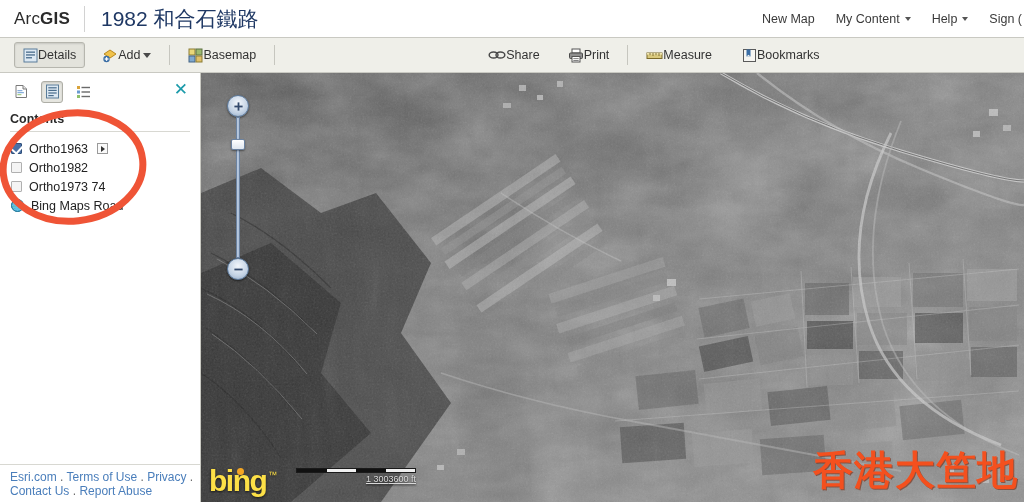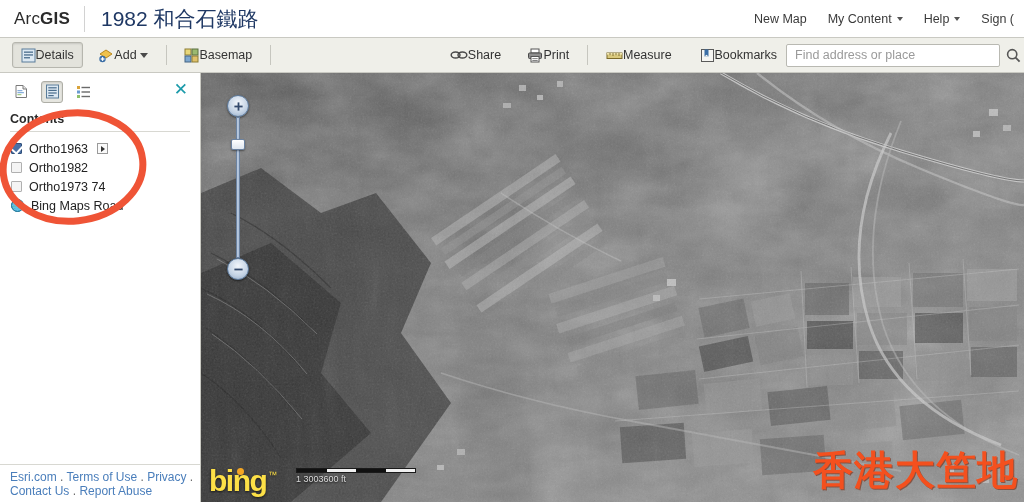--- a/index.html
+++ b/index.html
@@ -23,21 +23,21 @@
   .brand b { font-weight:700; }
   .brand-sep {
     width:1px; height:26px; background:#d2d2d2; margin:0 16px 0 14px;
   }
   .map-title {
     font-size:21px; color:#1f3864; font-weight:400; white-space:nowrap;
     line-height:1;
   }
   .header-nav {
     margin-left:auto; display:flex; align-items:flex-end; gap:21px;
-    padding-right:10px; font-size:12.5px; color:#3a3a3a; white-space:nowrap;
+    padding-right:2px; font-size:12.5px; color:#3a3a3a; white-space:nowrap;
   }
   .header-nav a { color:#3a3a3a; text-decoration:none; }
   .caret {
     display:inline-block; width:0; height:0; margin-left:5px;
     border-left:3.5px solid transparent; border-right:3.5px solid transparent;
     border-top:4.5px solid #555; vertical-align:middle;
   }
 
   
   .toolbar {
@@ -177,22 +177,22 @@
     border-radius:50%; background:#f5a623;
   }
   .scalebar {
     position:absolute; left:95px; bottom:17px; width:120px; height:17px;
   }
   .sb-row { display:flex; height:5px; border:1px solid #1a1a1a; }
   .sb-seg { flex:1; }
   .sb-dark { background:#111; }
   .sb-light { background:#f0f0f0; }
   .sb-labels {
-    display:flex; justify-content:flex-start; font-size:9px;
-    color:#d8d8d8; margin-top:1px; text-shadow:0 1px 2px rgba(0,0,0,.8);
+    display:flex; justify-content:flex-end; font-size:9px;
+    color:#d8d8d8; margin-top:1px; text-shadow:0 1px 2px rgba(0,0,0,.8);text-decoration:underline;
   }
   .watermark {
     position:absolute; right:6px; bottom:12px;
     font-family:"DejaVu Sans", sans-serif;
     font-size:40px; font-weight:700; color:#f4501e; letter-spacing:1px;
     line-height:1; white-space:nowrap;
     text-shadow:1px 1px 0 rgba(120,30,0,.55);
   }
 
   
@@ -316,31 +316,20 @@
       <span class="ico">
         <svg width="15" height="15" viewBox="0 0 15 15">
           <rect x="1.5" y="1.5" width="12" height="12" fill="#f6f6f2" stroke="#5a5a5a"></rect>
           <rect x="4.5" y="1.5" width="4" height="7" fill="#3b6ea5"></rect>
           <polygon points="4.5,8.5 6.5,6.8 8.5,8.5" fill="#f6f6f2"></polygon>
         </svg>
       </span>
       <span>Bookmarks</span>
     </div>
 
-    <div class="search-wrap">
-      <div class="search-box">
-        <input type="text" placeholder="Find address or place" style="">
-      </div>
-      <div class="search-go">
-        <svg width="15" height="15" viewBox="0 0 15 15">
-          <circle cx="6.2" cy="6.2" r="4.6" fill="none" stroke="#555" stroke-width="1.6"></circle>
-          <line x1="9.6" y1="9.6" x2="13.6" y2="13.6" stroke="#555" stroke-width="1.8"></line>
-        </svg>
-      </div>
-    </div>
   </div>
 
   <div class="panel">
 
     <div class="panel-tabs">
       <div class="ptab">
         <svg width="15" height="15" viewBox="0 0 15 15">
           <path d="M2 1.5h7l3.5 3.5v8.5H2z" fill="#fff" stroke="#7a7a7a"></path>
           <path d="M9 1.5V5h3.5" fill="#e6e6e6" stroke="#7a7a7a"></path>
           <rect x="3.4" y="6.2" width="5" height="1" fill="#6a9bd1"></rect>

